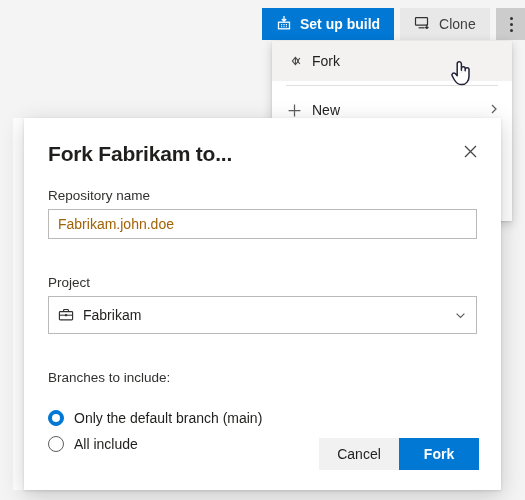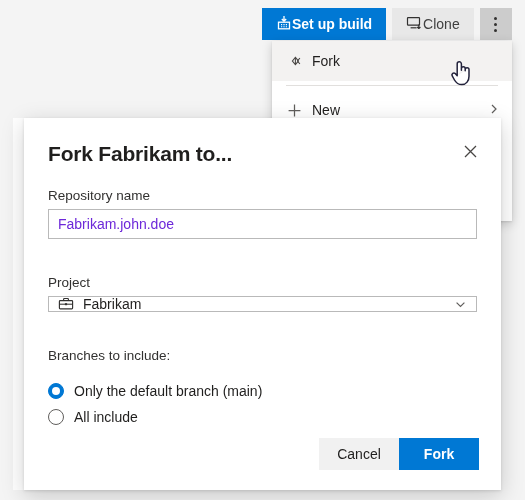--- a/index.html
+++ b/index.html
@@ -37,20 +37,21 @@
     left: 262px;
     top: 8px;
     height: 32px;
     display: flex;
     align-items: stretch;
     gap: 6px;
   }
   .cmd-btn {
     display: flex;
     align-items: center;
+    gap: 8px;
     padding: 0 14px;
     font-size: 14px;
     border: none;
     cursor: pointer;
     font-family: "Liberation Sans", sans-serif;
     white-space: nowrap;
   }
   #setup-build-button {
     background: #0078d4;
     color: #ffffff;
@@ -162,29 +163,29 @@
     color: #323130;
     margin-bottom: 6px;
   }
   #repo-name-input {
     width: 100%;
     height: 30px;
     box-sizing: border-box;
     border: 1px solid #b9b9b9;
     padding: 0 9px;
     font-size: 14px;
-    color: #6d28d9;
+    color: #a16207;
     font-family: "Liberation Sans", sans-serif;
     background: #ffffff;
     outline: none;
   }
   .field-group { margin-bottom: 36px; }
   #project-select {
     width: 100%;
-    height: 16px;
+    height: 38px;
     box-sizing: border-box;
     border: 1px solid #b9b9b9;
     background: #ffffff;
     display: flex;
     align-items: center;
     padding: 0 9px;
     cursor: pointer;
     font-size: 14px;
     color: #201f1e;
   }
@@ -197,21 +198,21 @@
   #project-select .proj-value { flex: 1; }
   #project-select .chev { color: #605e5c; display: flex; }
 
   .radio-heading {
     font-size: 13.5px;
     color: #323130;
     margin-bottom: 20px;
   }
   .radio-row {
     display: flex;
-    align-items: flex-start;
+    align-items: center;
     height: 26px;
     cursor: pointer;
     font-size: 14px;
     color: #201f1e;
   }
   .radio-mark {
     width: 16px;
     height: 16px;
     border-radius: 50%;
     border: 1px solid #605e5c;

